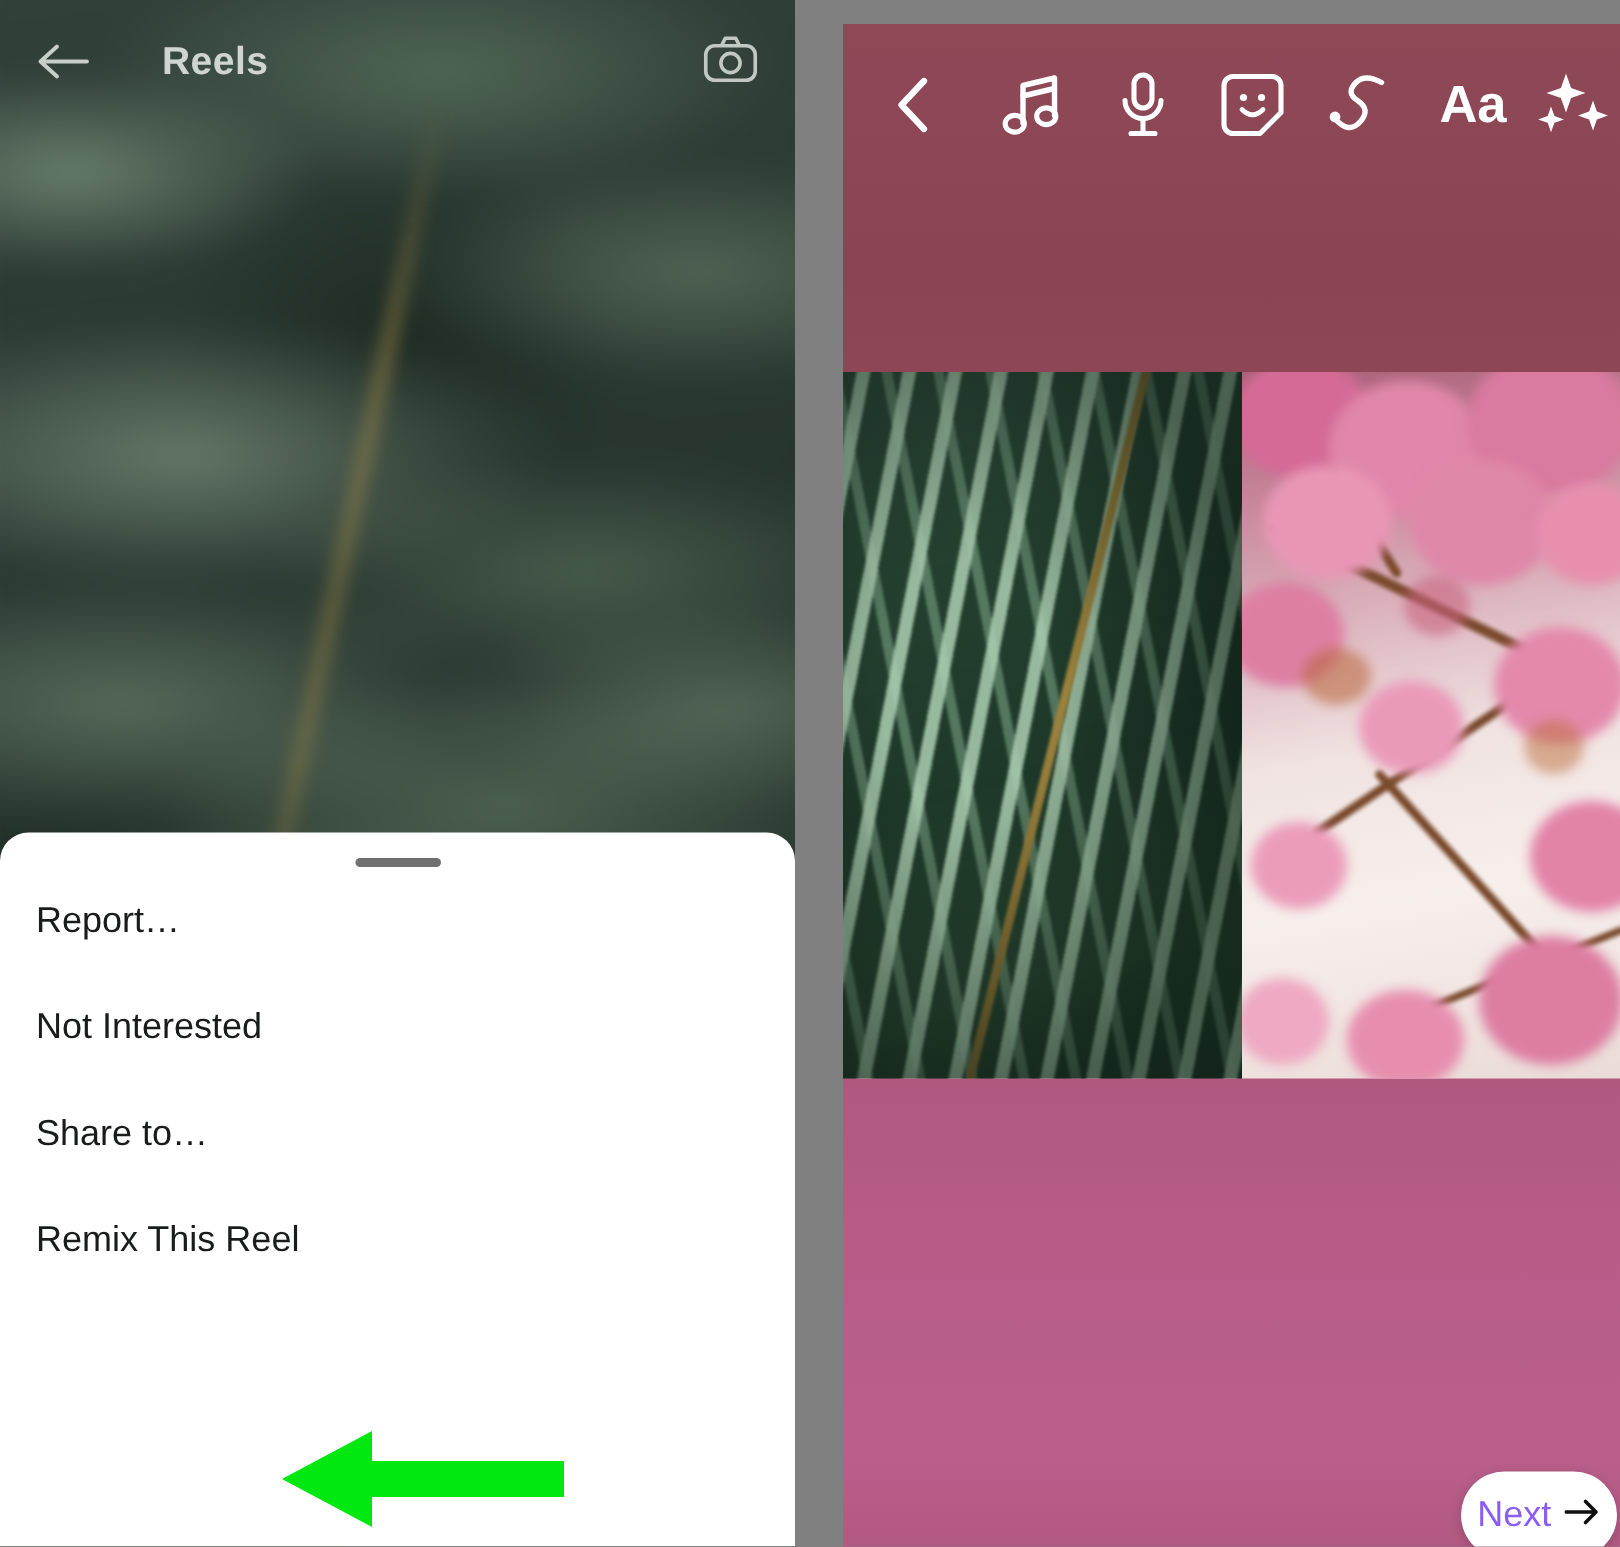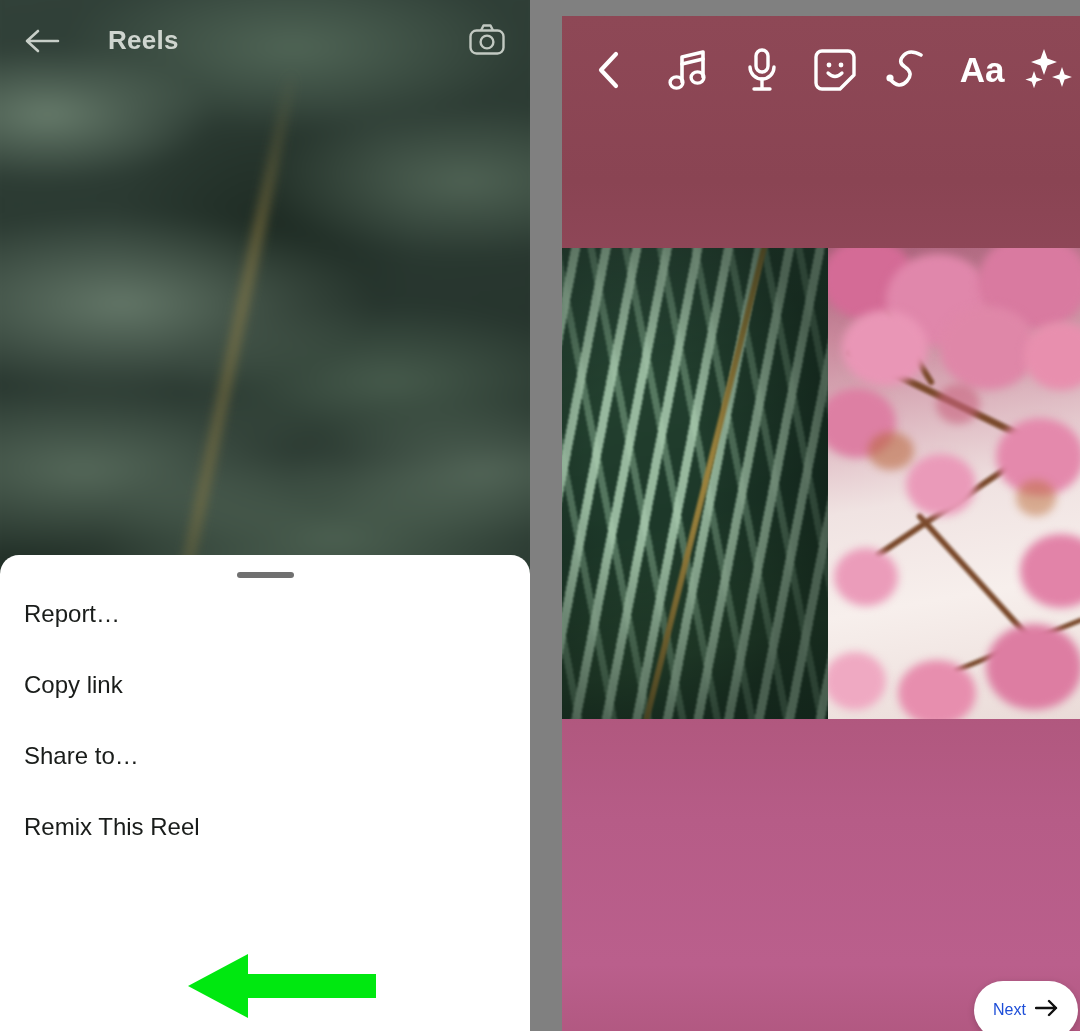--- a/index.html
+++ b/index.html
@@ -76,21 +76,21 @@
     background:radial-gradient(ellipse 70% 60% at 30% 45%, rgba(0,0,0,0) 30%, rgba(10,22,16,.55) 100%); }
 
   .media-blossom { width:252px; height:471px; position:relative; overflow:hidden;
     background:linear-gradient(170deg,#a85f78 0%,#c9899c 18%,#f0e3e2 52%,#f7efec 72%,#eadbd8 100%); }
   .blob { position:absolute; border-radius:50%; filter:blur(4px); }
   .branch { position:absolute; background:#7a4a2c; filter:blur(1.4px); border-radius:3px; }
 
   .next-btn { position:absolute; left:412px; top:965px; width:104px; height:58px;
     background:#ffffff; border-radius:29px; display:flex; align-items:center;
     justify-content:center; gap:9px; cursor:pointer; box-shadow:0 2px 7px rgba(0,0,0,.18); }
-  .next-label { font-size:16px; font-weight:500; color:#1d4ed8; }
+  .next-label { font-size:24px; font-weight:500; color:#8b5cf6; }
 </style>
 </head>
 <body>
 
 <div class="stage">
 
   <div class="left-panel">
     <div class="fern-bg"></div>
     <div class="fern-vein"></div>
 
@@ -111,21 +111,21 @@
     </div>
 
     <div class="sheet"></div>
     <div class="grabber"></div>
 
     <div class="menu">
       <div class="menu-item">
         <span>Report…</span>
       </div>
       <div class="menu-item">
-        <span>Copy link</span>
+        <span>Not Interested</span>
       </div>
       <div class="menu-item">
         <span>Share to…</span>
       </div>
       <div class="menu-item">
         <span>Remix This Reel</span>
       </div>
     </div>
 
     <div class="anno-arrow">

